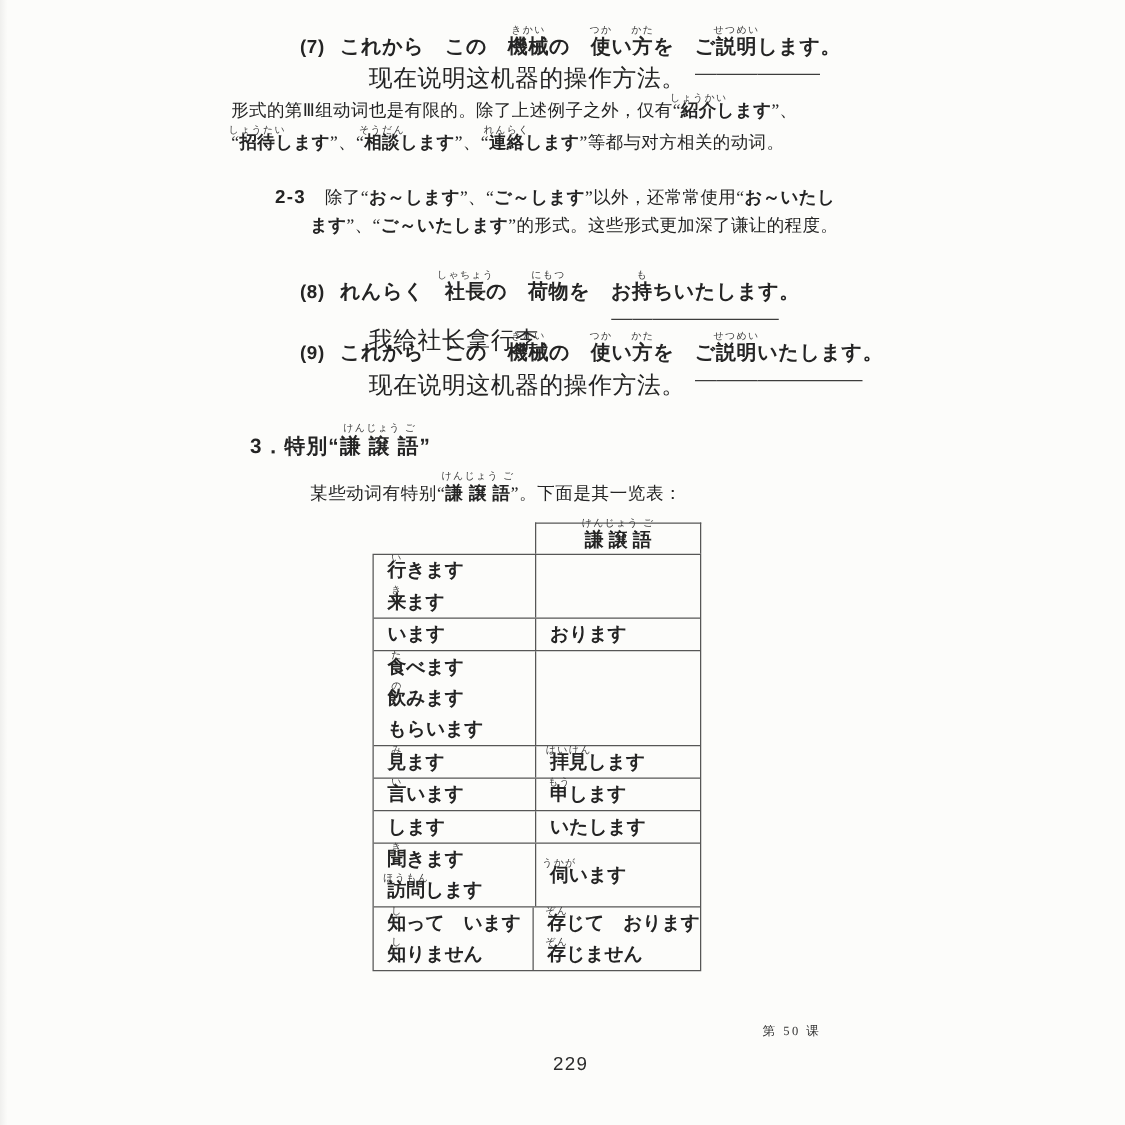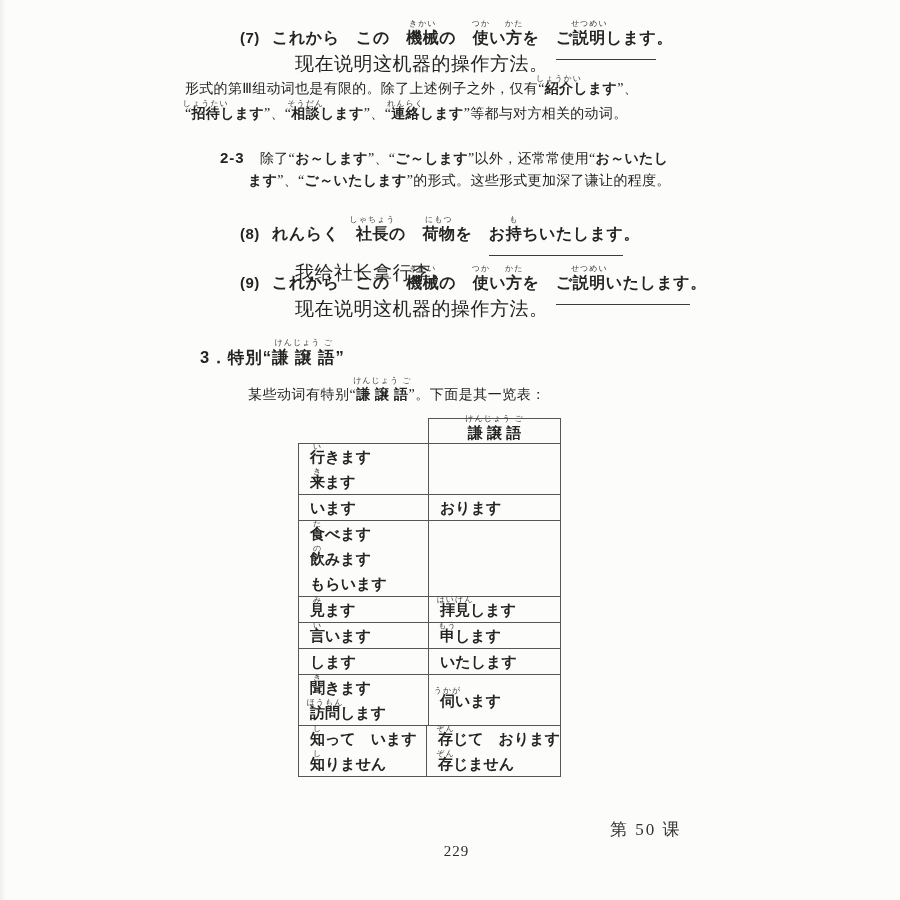--- a/index.html
+++ b/index.html
@@ -66,25 +66,25 @@
   .tbody { border:1px solid #565656; width:263px; }
   .trow { display:flex; align-items:stretch; }
   .trow + .trow { border-top:1px solid #565656; }
   .cell { display:flex; flex-direction:column; justify-content:center; }
   .cell-plain { width:130px; border-right:1px solid #565656; padding-left:11px; }
   .cell-humble { flex:1; padding-left:11px; }
   .cellline { line-height:25px; height:25px; white-space:nowrap; }
 
   .lesson-footer {
     position:absolute; left:610px; top:818px; white-space:nowrap;
-    font-family:"Liberation Serif", serif; font-size:17px; letter-spacing:2px; color:#333;
+    font-family:"Liberation Serif", serif; font-size:10px; letter-spacing:2px; color:#333;
   }
   .pagenum {
     position:absolute; left:0; top:843px; width:900px; text-align:center;
-    font-family:Liberation Serif, serif; font-size:15px; letter-spacing:1px; color:#2b2b2b;padding-left:13px;
+    font-family:Liberation Sans, sans-serif; font-size:15px; letter-spacing:1px; color:#2b2b2b;padding-left:13px;
   }
 </style>
 </head>
 <body>
 
 <div class="page">
 
   <div class="jline" style="left:240px; top:30px;">
     <span class="exnum">(7)</span><span><span class="rn">これから　この　</span><span class="rn rb"><span class="ft">きかい</span>機械</span><span class="rn">の　</span><span class="rn rb"><span class="ft">つか</span>使</span><span class="rn">い</span><span class="rn rb"><span class="ft">かた</span>方</span><span class="rn">を　</span><span class="rn u">ご</span><span class="rn u rb"><span class="ft">せつめい</span>説明</span><span class="rn u">します</span><span class="rn">。</span></span>
   </div>

